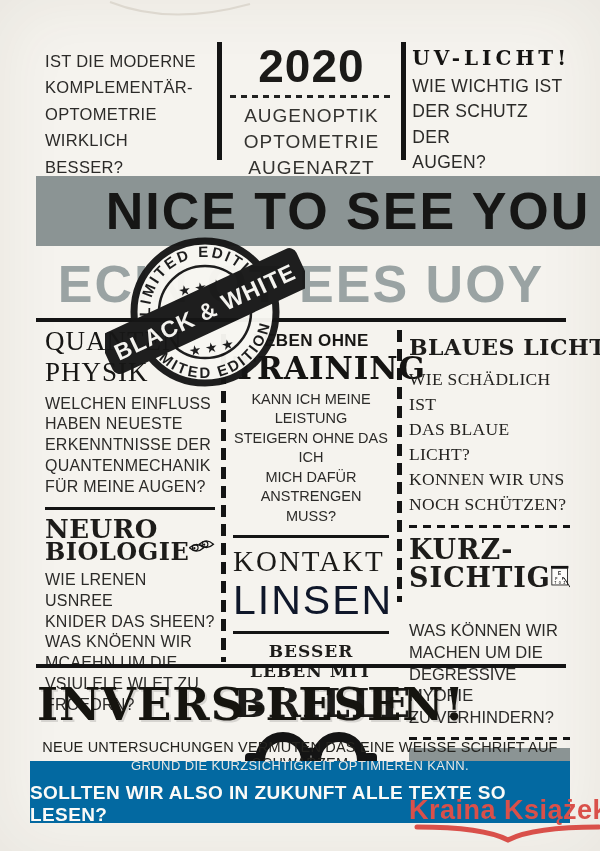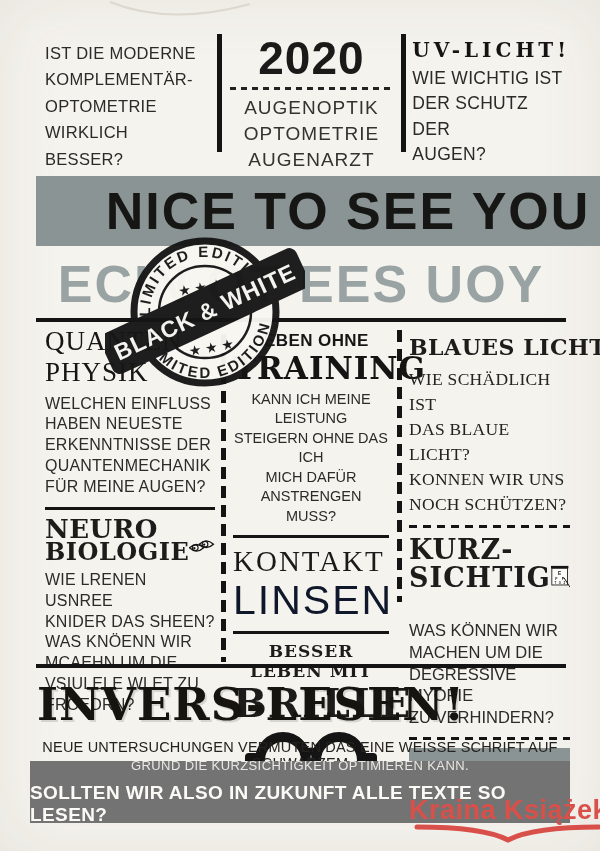--- a/index.html
+++ b/index.html
@@ -2,21 +2,21 @@
 <html><head>
 <meta charset="utf-8">
 <style>
   html,body{margin:0;padding:0;}
   body{width:600px;height:851px;position:relative;overflow:hidden;
        font-family:"Liberation Sans",sans-serif;background:#f5f3ee;color:#1d1c1a;}
   .cover{position:absolute;inset:0;box-shadow:inset 0 0 70px rgba(70,60,35,.07);}
   .ml{white-space:pre-line;margin:0;}
 
   
-  .masthead{position:absolute;top:34px;left:45px;width:525px;height:122px;display:flex;}
+  .masthead{position:absolute;top:42px;left:45px;width:525px;height:122px;display:flex;}
   .m-col{box-sizing:border-box;}
   .m-left{width:168px;padding-top:6px;}
   .q{font-size:16.5px;line-height:1.6;letter-spacing:.3px;color:#2b2a28;}
   .vbar{width:5px;background:#141414;margin:0 6px;height:118px;}
   .m-center{width:170px;text-align:center;padding:0 2px;}
   .year{font-size:46px;font-weight:800;letter-spacing:1px;color:#1b1a18;line-height:1.05;}
   .dashline{height:3px;margin:5px 0;background:repeating-linear-gradient(to right,#222 0 6px,transparent 6px 11px);}
   .subjects{font-size:19px;line-height:1.35;letter-spacing:1px;color:#343330;}
   .m-right{width:160px;padding-top:4px;}
   .slab{font-family:"DejaVu Serif",serif;font-weight:700;}
@@ -74,21 +74,21 @@
   .arc{font-family:"Liberation Sans",sans-serif;font-weight:700;font-size:15px;letter-spacing:2.5px;fill:#161616;}
   .stars{font-size:14px;text-anchor:middle;fill:#161616;}
   .banner-txt{font-family:"Liberation Sans",sans-serif;font-weight:700;font-size:23px;letter-spacing:1px;fill:#f6f5f1;text-anchor:middle;}
 
   
   .invers{position:absolute;top:678px;left:0;width:502px;text-align:center;
           font-family:"DejaVu Serif",serif;font-weight:700;font-size:45px;letter-spacing:1px;color:#15140f;
           text-shadow:2px 2px 0 rgba(0,0,0,.12);}
   .lead{position:absolute;top:739px;left:30px;width:540px;text-align:center;
         font-size:14.5px;letter-spacing:.2px;color:#24231f;}
-  .black-box{position:absolute;top:761px;left:30px;width:540px;height:62px;background:#737373;
+  .black-box{position:absolute;top:761px;left:30px;width:540px;height:62px;background:#0369a1;
              display:flex;flex-direction:column;align-items:center;justify-content:center;gap:9px;}
   .box-l1{color:#e8e7e3;font-size:13px;letter-spacing:.4px;}
   .box-l2{color:#fbfaf7;font-size:19px;font-weight:700;letter-spacing:.4px;}
 
   .watermark{position:absolute;right:-8px;bottom:3px;text-align:center;z-index:60;}
   .wm-text{font-size:27px;font-weight:700;letter-spacing:.5px;color:#d9504a;line-height:1;}
   .crease{position:absolute;top:0;left:100px;}
 
   svg text{font-family:"Liberation Sans",sans-serif;}
   .ec1{font-size:17px;font-weight:700;text-anchor:middle;fill:#141414;}

